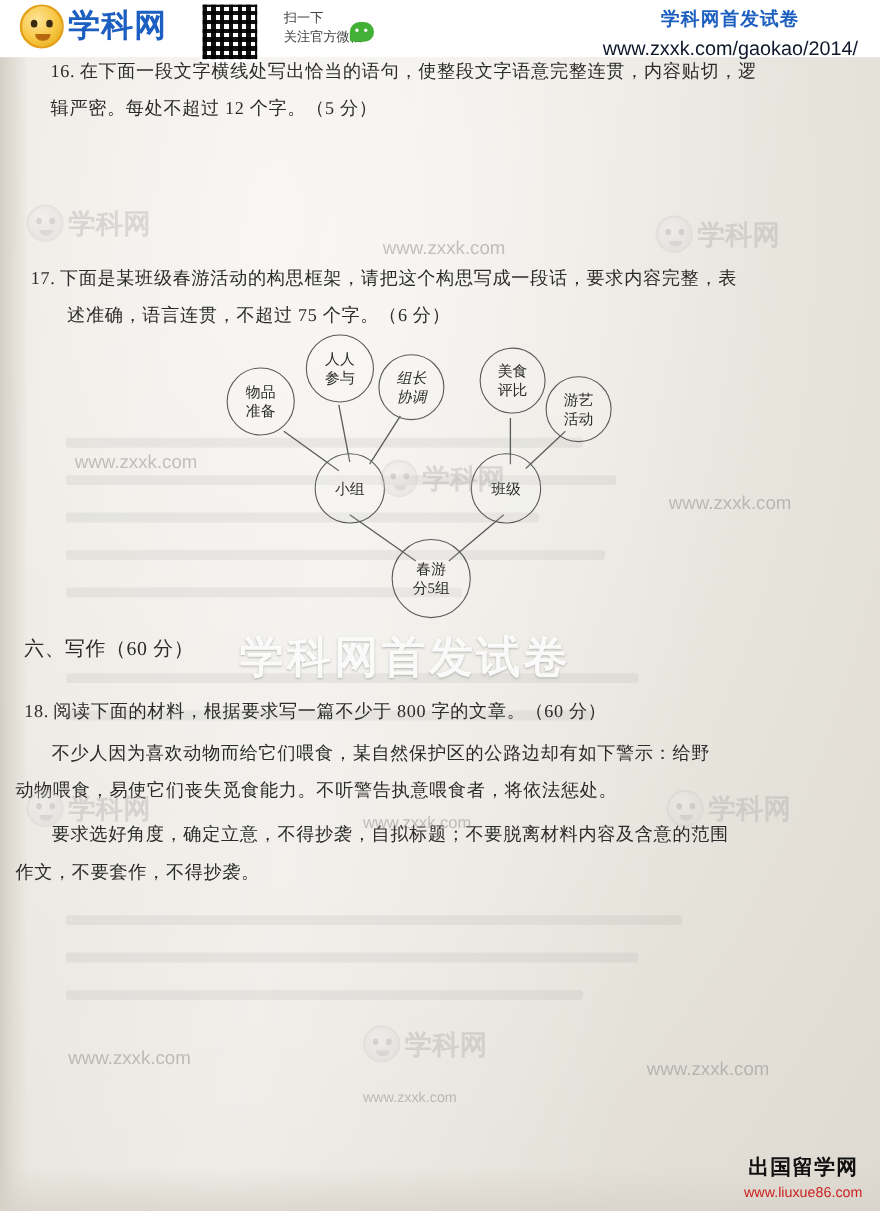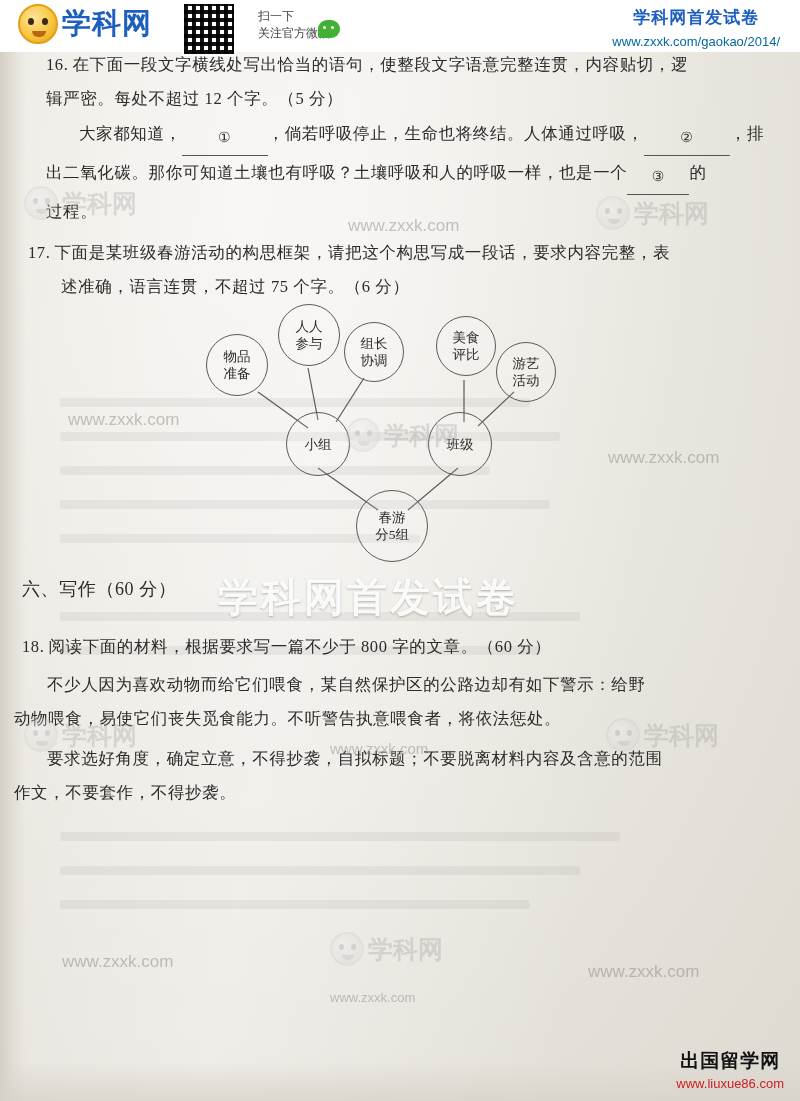--- a/index.html
+++ b/index.html
@@ -129,22 +129,22 @@
     text-align: center;
     font-family: "Liberation Sans", sans-serif;
   }
   #header-title-cn {
     font-size: 17px;
     color: #1d5fc0;
     font-weight: bold;
     letter-spacing: 1px;
   }
   #header-url {
-    font-size: 13px;
-    color: #0369a1;
+    font-size: 18px;
+    color: #0f172a;
     margin-top: 5px;
     text-align: right;
   }
 
   
   .q {
     position: absolute;
     font-size: 16.5px;
     line-height: 34px;
     color: #2b2b2b;
@@ -275,25 +275,20 @@
       <div id="header-title-cn">学科网首发试卷</div>
       <div id="header-url">www.zxxk.com/gaokao/2014/</div>
     </div>
   </div>
 
   <div class="q" style="left:46px; top:48px; width:720px;">
     <span class="qnum">16.</span><span>在下面一段文字横线处写出恰当的语句，使整段文字语意完整连贯，内容贴切，逻</span><br>
     <span>辑严密。每处不超过 12 个字。（5 分）</span>
   </div>
 
-  <div class="q" style="left:46px; top:117px; width:720px;">
-    <span class="indent"></span><span>大家都知道，</span><span class="blank-line">①</span><span>，倘若呼吸停止，生命也将终结。人体通过呼吸，</span><span class="blank-line">②</span><span>，排</span><br>
-    <span>出二氧化碳。那你可知道土壤也有呼吸？土壤呼吸和人的呼吸一样，也是一个</span><span class="blank-line short">③</span><span>的</span><br>
-    <span>过程。</span>
-  </div>
 
   <div class="q" style="left:28px; top:236px; width:740px;">
     <span class="qnum">17.</span><span>下面是某班级春游活动的构思框架，请把这个构思写成一段话，要求内容完整，表</span><br>
     <span class="indent"></span><span>述准确，语言连贯，不超过 75 个字。（6 分）</span>
   </div>
 
   <div id="diagram">
     <svg width="420" height="270" style="position:absolute; left:0; top:0;">
       <g stroke="#5a5a5a" stroke-width="1.2" fill="none">
         <line x1="62" y1="92" x2="112" y2="128"></line>
@@ -302,21 +297,21 @@
         <line x1="268" y1="80" x2="268" y2="122"></line>
         <line x1="318" y1="92" x2="282" y2="126"></line>
         <line x1="122" y1="168" x2="182" y2="210"></line>
         <line x1="262" y1="168" x2="212" y2="210"></line>
       </g>
     </svg>
     <div class="node" style="left:10px; top:34px; width:62px; height:62px; white-space:pre-line;">物品
 准备</div>
     <div class="node" style="left:82px; top:4px; width:62px; height:62px; white-space:pre-line;">人人
 参与</div>
-    <div class="node" style="left:148px; top:22px; width:60px; height:60px; white-space:pre-line;">组长
+    <div class="node" style="left:148px; top:22px; width:60px; height:60px; white-space:pre-line;font-style:italic;">组长
 协调</div>
     <div class="node" style="left:240px; top:16px; width:60px; height:60px; white-space:pre-line;">美食
 评比</div>
     <div class="node" style="left:300px; top:42px; width:60px; height:60px; white-space:pre-line;text-align:center;">游艺
 活动</div>
     <div class="node" style="left:90px; top:112px; width:64px; height:64px;">小组</div>
     <div class="node" style="left:232px; top:112px; width:64px; height:64px;">班级</div>
     <div class="node" style="left:160px; top:190px; width:72px; height:72px; white-space:pre-line;">春游
 分5组</div>
   </div>

